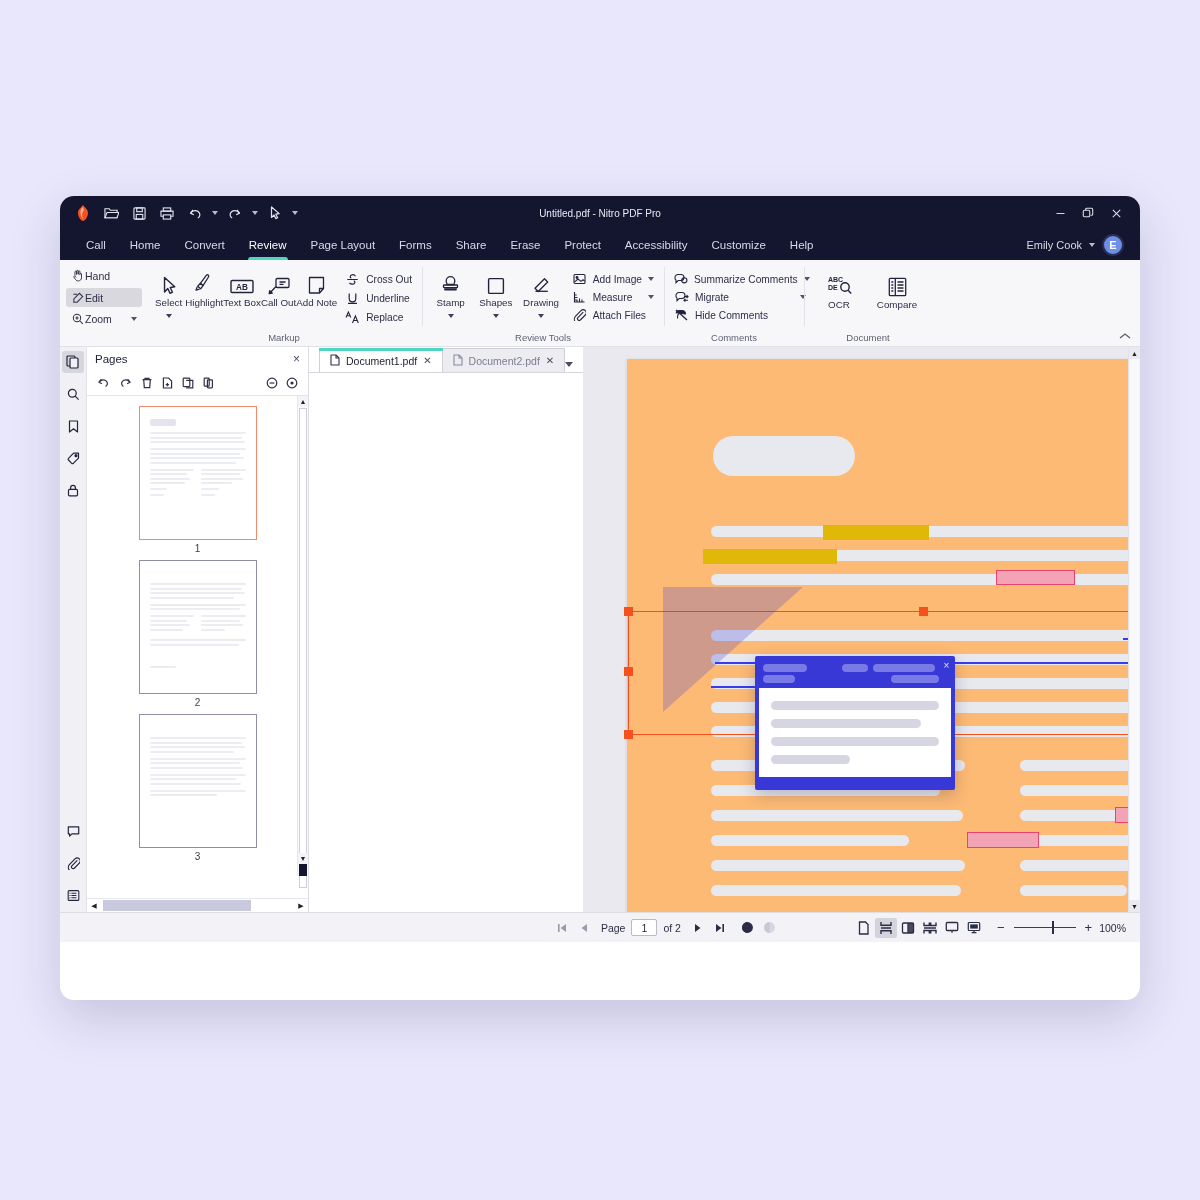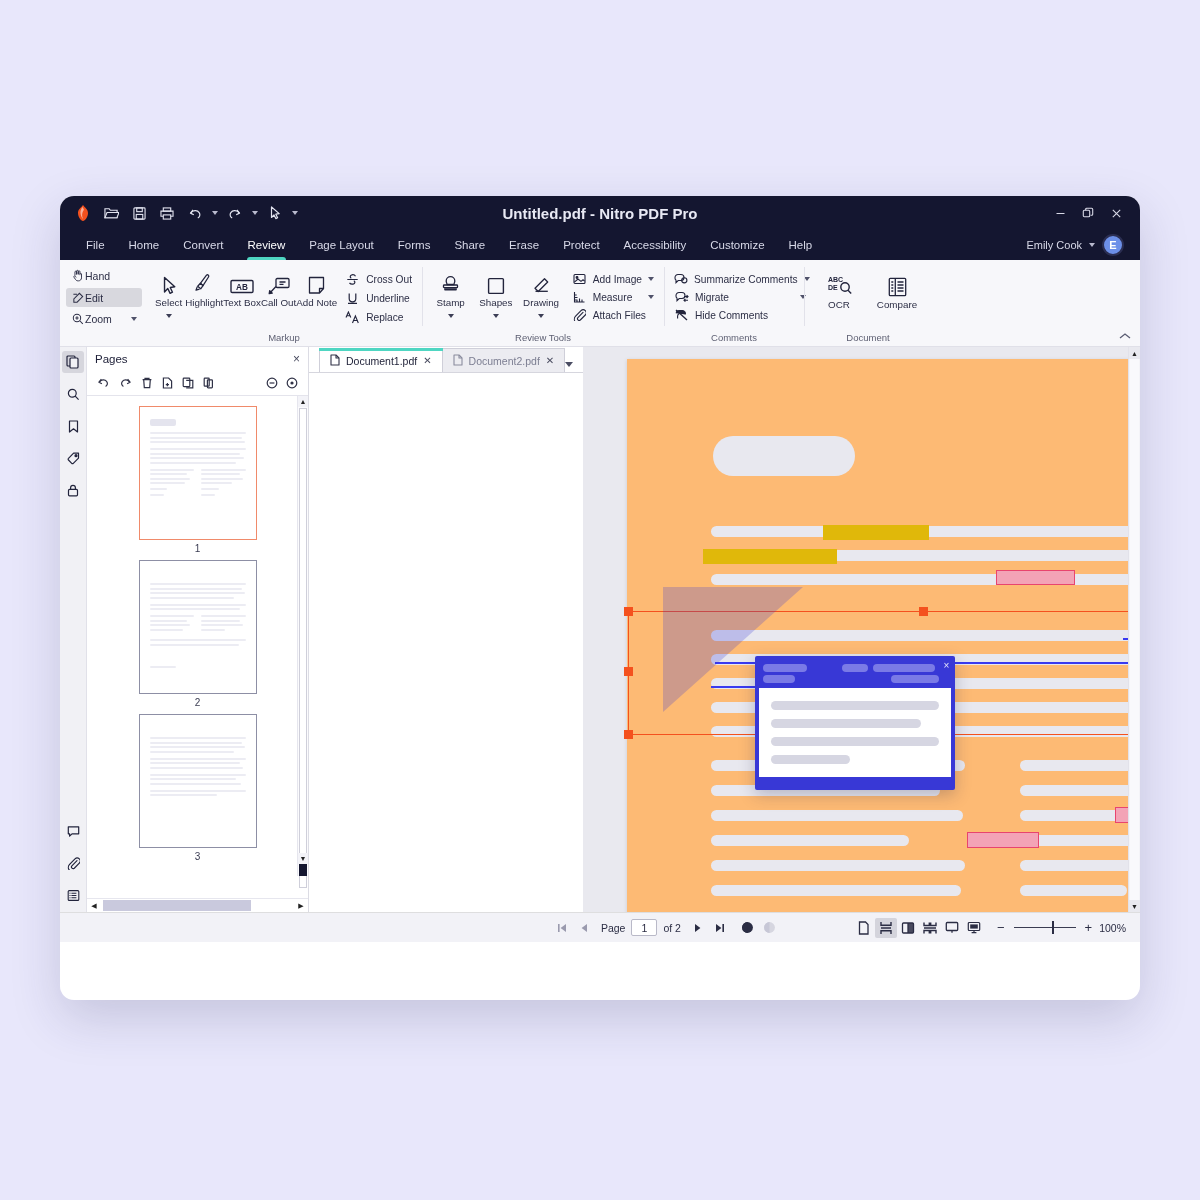--- a/index.html
+++ b/index.html
@@ -28,21 +28,21 @@
   .tb-icons { display: flex; align-items: center; gap: 2px; }
   .tb-btn {
     width: 26px; height: 24px; display: flex; align-items: center; justify-content: center;
     color: #dfe0ee;
   }
   .tb-btn svg { display: block; }
   .tb-caret { width: 10px; display:flex; align-items:center; justify-content:center; color:#c9cade; }
   .tb-caret::after { content:''; border-left:3px solid transparent; border-right:3px solid transparent; border-top:4px solid #b9bace; }
   .tb-title {
     position: absolute; left: 0; right: 0; text-align: center;
-    color: #e8e9f4; font-size: 15px; pointer-events: none; font-weight: bold;
+    color: #e8e9f4; font-size: 10px; pointer-events: none;
   }
   .tb-win { margin-left: auto; display: flex; align-items: center; gap: 0px; z-index:2;}
   .win-btn { width: 28px; height: 26px; display:flex; align-items:center; justify-content:center; color:#d7d8e6; }
 
   
   .menubar {
     height: 30px; background: #141630; display: flex; align-items: center;
     padding: 0 14px; position: relative;
   }
   .menu-item {
@@ -313,21 +313,21 @@
       </div>
       <div class="win-btn">
         <svg width="11" height="11" viewBox="0 0 11 11" stroke="#d7d8e6" stroke-width="1.1">
             <path d="M1.8 1.8l7.4 7.4M9.2 1.8L1.8 9.2"></path>
           </svg>
       </div>
     </div>
   </div>
 
   <div class="menubar">
-    <div class="menu-item">File</div>
+    <div class="menu-item">Call</div>
     <div class="menu-item">Home</div>
     <div class="menu-item">Convert</div>
     <div class="menu-item active">Review</div>
     <div class="menu-item">Page Layout</div>
     <div class="menu-item">Forms</div>
     <div class="menu-item">Share</div>
     <div class="menu-item">Erase</div>
     <div class="menu-item">Protect</div>
     <div class="menu-item">Accessibility</div>
     <div class="menu-item">Customize</div>

